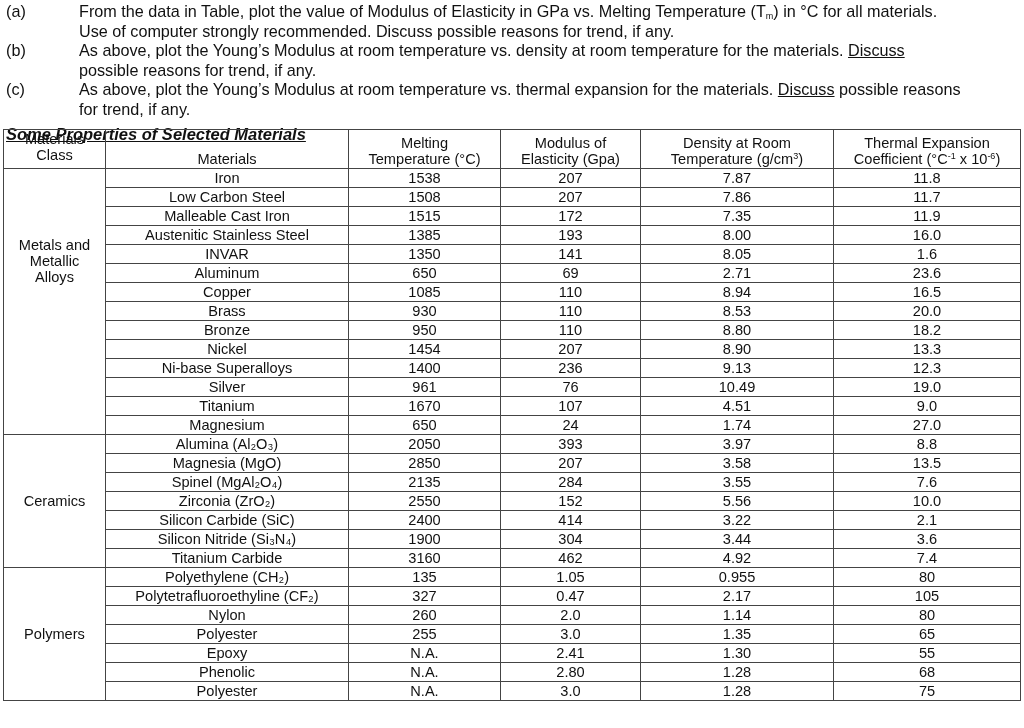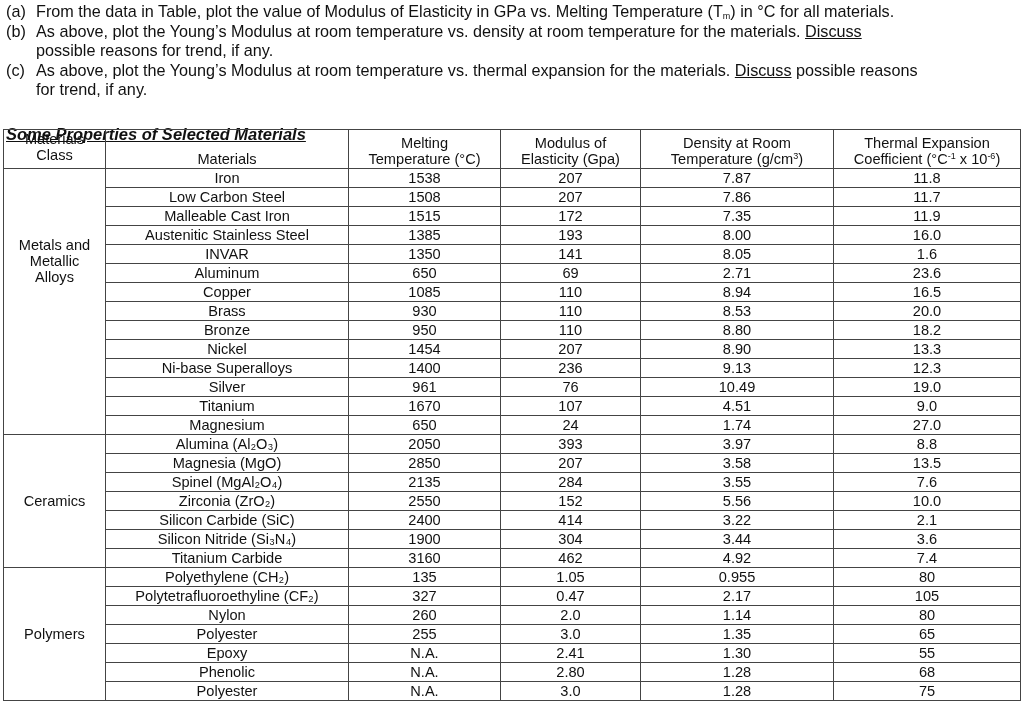--- a/index.html
+++ b/index.html
@@ -3,21 +3,21 @@
 <meta charset="utf-8">
 <style>
   html, body { margin: 0; padding: 0; background: #ffffff; }
   body {
     width: 1024px; height: 728px; overflow: hidden; position: relative;
     font-family: "Liberation Sans", sans-serif; color: #111;
   }
   .questions { position: absolute; left: 6px; top: 2px; width: 1015px; font-size: 16.2px; line-height: 19.6px; }
   .q { display: flex; }
   .q .lbl { width: 30px; flex: none; }
-  .q .txt { flex: 1; }
+  .q .txt { flex: 1; margin-left: 43px; }
   .u { text-decoration: underline; text-align: right; }
   .title {
     position: absolute; left: 6px; top: 125px; font-size: 16.5px; font-weight: bold; font-style: italic; text-decoration: underline;
   }
   table {
     position: absolute; left: 3px; top: 129px; border-collapse: collapse; table-layout: fixed;
     font-size: 14.6px; line-height: 16px;
   }
   td, th {
     border: 1.3px solid #444; text-align: center; padding: 0; font-weight: normal;
@@ -31,20 +31,21 @@
   sup { vertical-align: 5px; }
 </style>
 </head>
 <body>
 
 <div class="questions">
   <div class="q">
     <span class="lbl">(a)</span>
     <span class="txt">
       <span>From the data in Table, plot the value of Modulus of Elasticity in GPa vs. Melting Temperature (T</span><sub>m</sub><span>) in °C for all materials.</span><br>
+      <span>Use of computer strongly recommended. Discuss possible reasons for trend, if any.</span>
     </span>
   </div>
   <div class="q">
     <span class="lbl">(b)</span>
     <span class="txt">
       <span>As above, plot the Young’s Modulus at room temperature vs. density at room temperature for the materials. </span><span class="u">Discuss</span><br>
       <span>possible reasons for trend, if any.</span>
     </span>
   </div>
   <div class="q">

